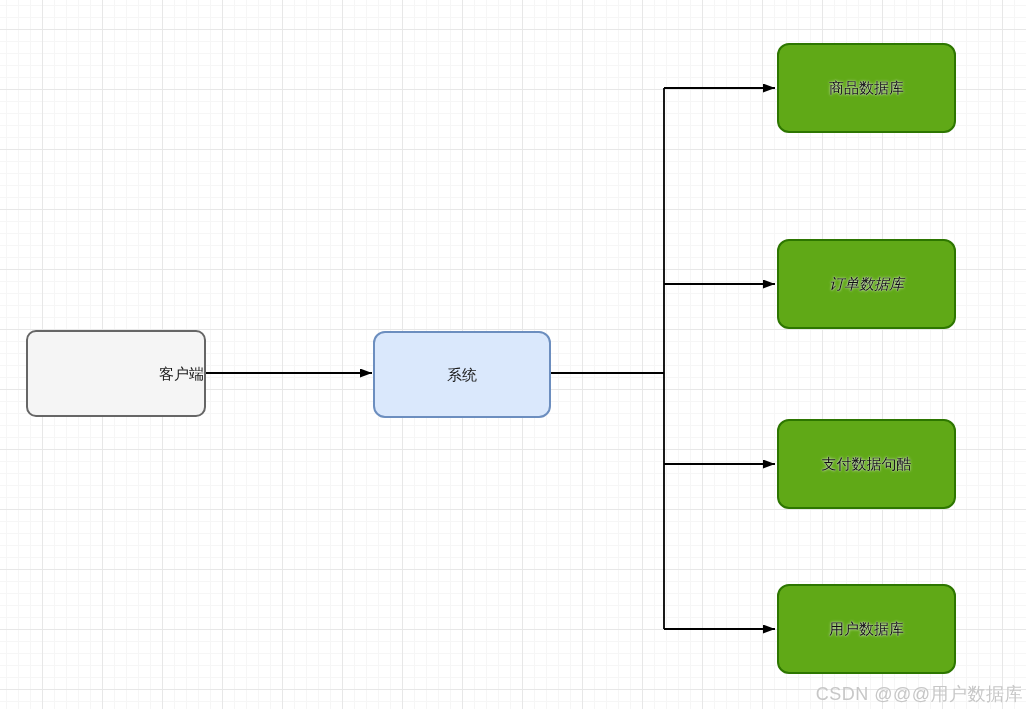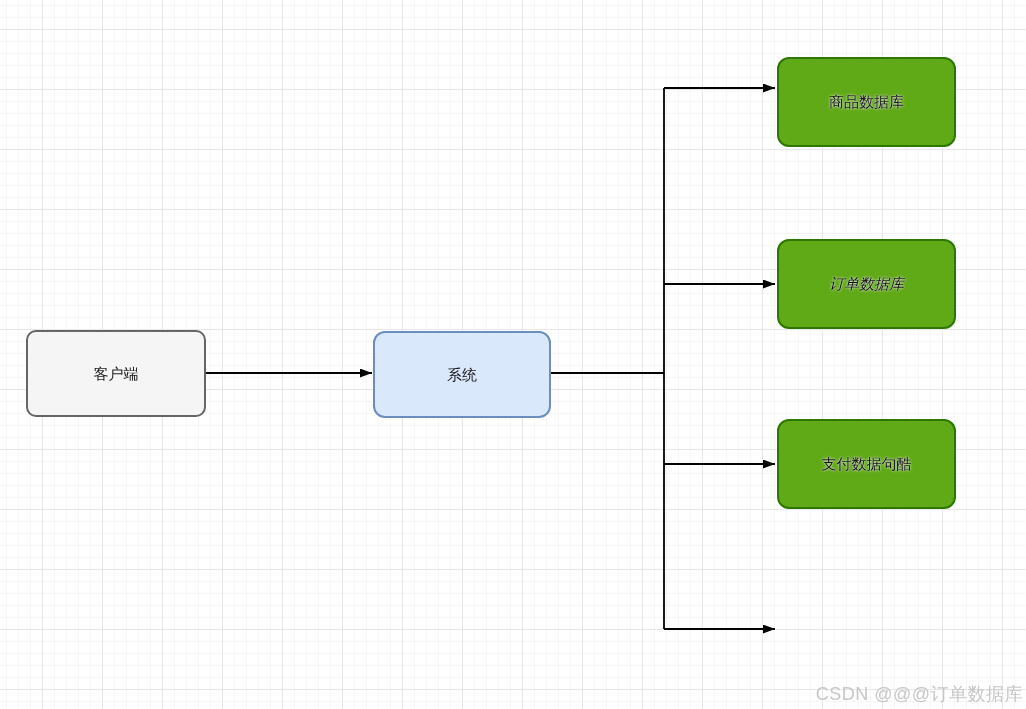--- a/index.html
+++ b/index.html
@@ -45,23 +45,23 @@
     border-radius: 12px;
     color: #1a1a1a;
   }
   .node-green {
     background: #60a917;
     border: 2px solid #2d7600;
     border-radius: 12px;
     color: #101010;
     text-shadow: 0 0 3px rgba(255,255,255,0.85), 0 0 1px rgba(255,255,255,0.9);
   }
-  .n-client  { left: 26px;  top: 330px; width: 180px; height: 87px; }
+  .n-client  { left: 26px;  top: 330px; width: 180px; height: 87px; justify-content: flex-end; }
   .n-system  { left: 373px; top: 331px; width: 178px; height: 87px; text-align: right; }
-  .n-db1     { left: 777px; top: 43px;  width: 179px; height: 90px; margin-top: 14px; }
+  .n-db1     { left: 777px; top: 43px;  width: 179px; height: 90px; }
   .n-db2     { left: 777px; top: 239px; width: 179px; height: 90px; font-style: italic; }
   .n-db3     { left: 777px; top: 419px; width: 179px; height: 90px; }
   .n-db4     { left: 777px; top: 584px; width: 179px; height: 90px; }
   .watermark {
     position: absolute;
     right: 3px;
     bottom: 3px;
     font-size: 18px;
     color: #c7c7c7;
     letter-spacing: 0.5px;
@@ -105,16 +105,19 @@
   </div>
 
   <div class="node node-green n-db2">
     <span>订单数据库</span>
   </div>
 
   <div class="node node-green n-db3">
     <span>支付数据句酷</span>
   </div>
 
+  <div class="node node-green n-db4">
+    <span>用户数据库</span>
+  </div>
 
-  <div class="watermark">CSDN @@@订单数据库</div>
+  <div class="watermark">CSDN @@@用户数据库</div>
 
 </div>
 
 </body></html>

